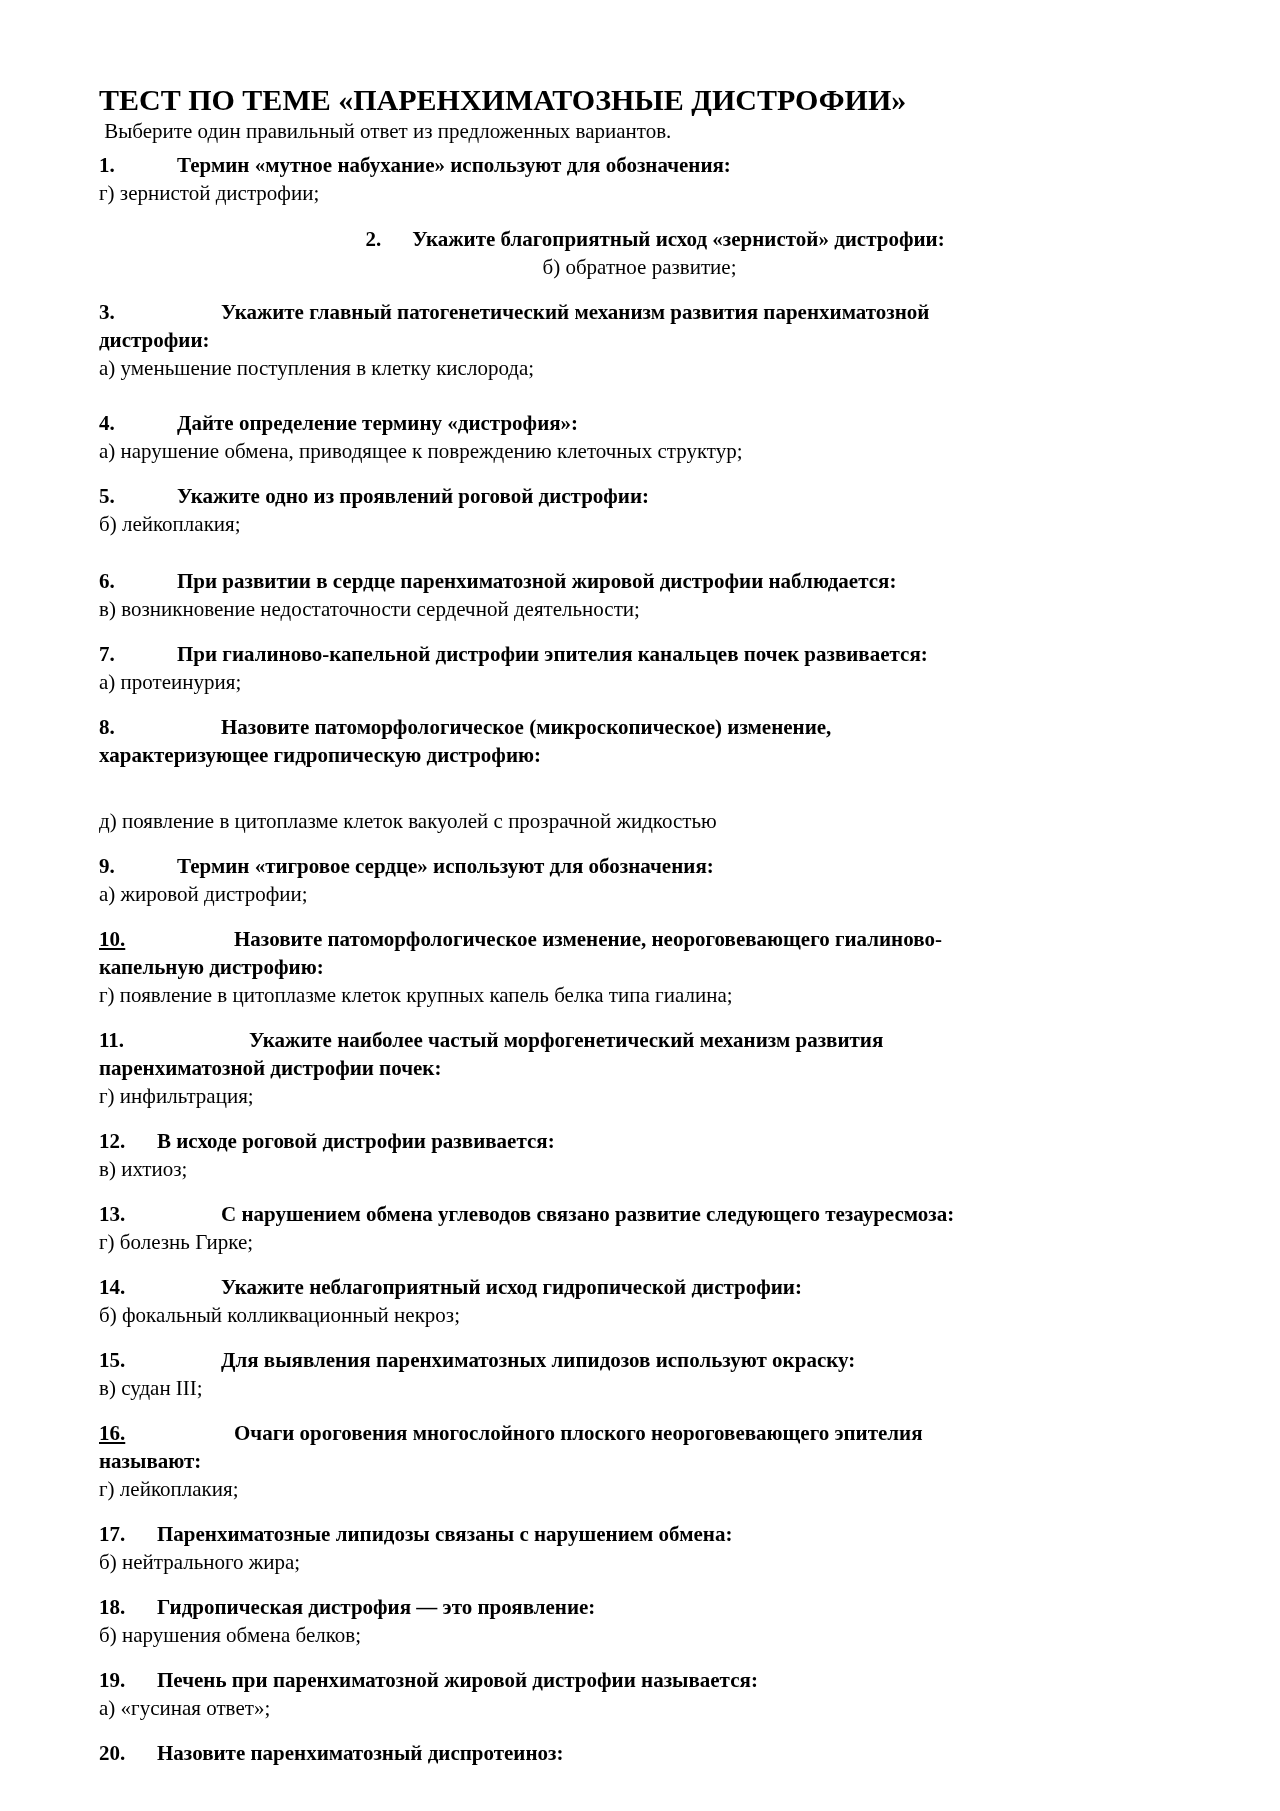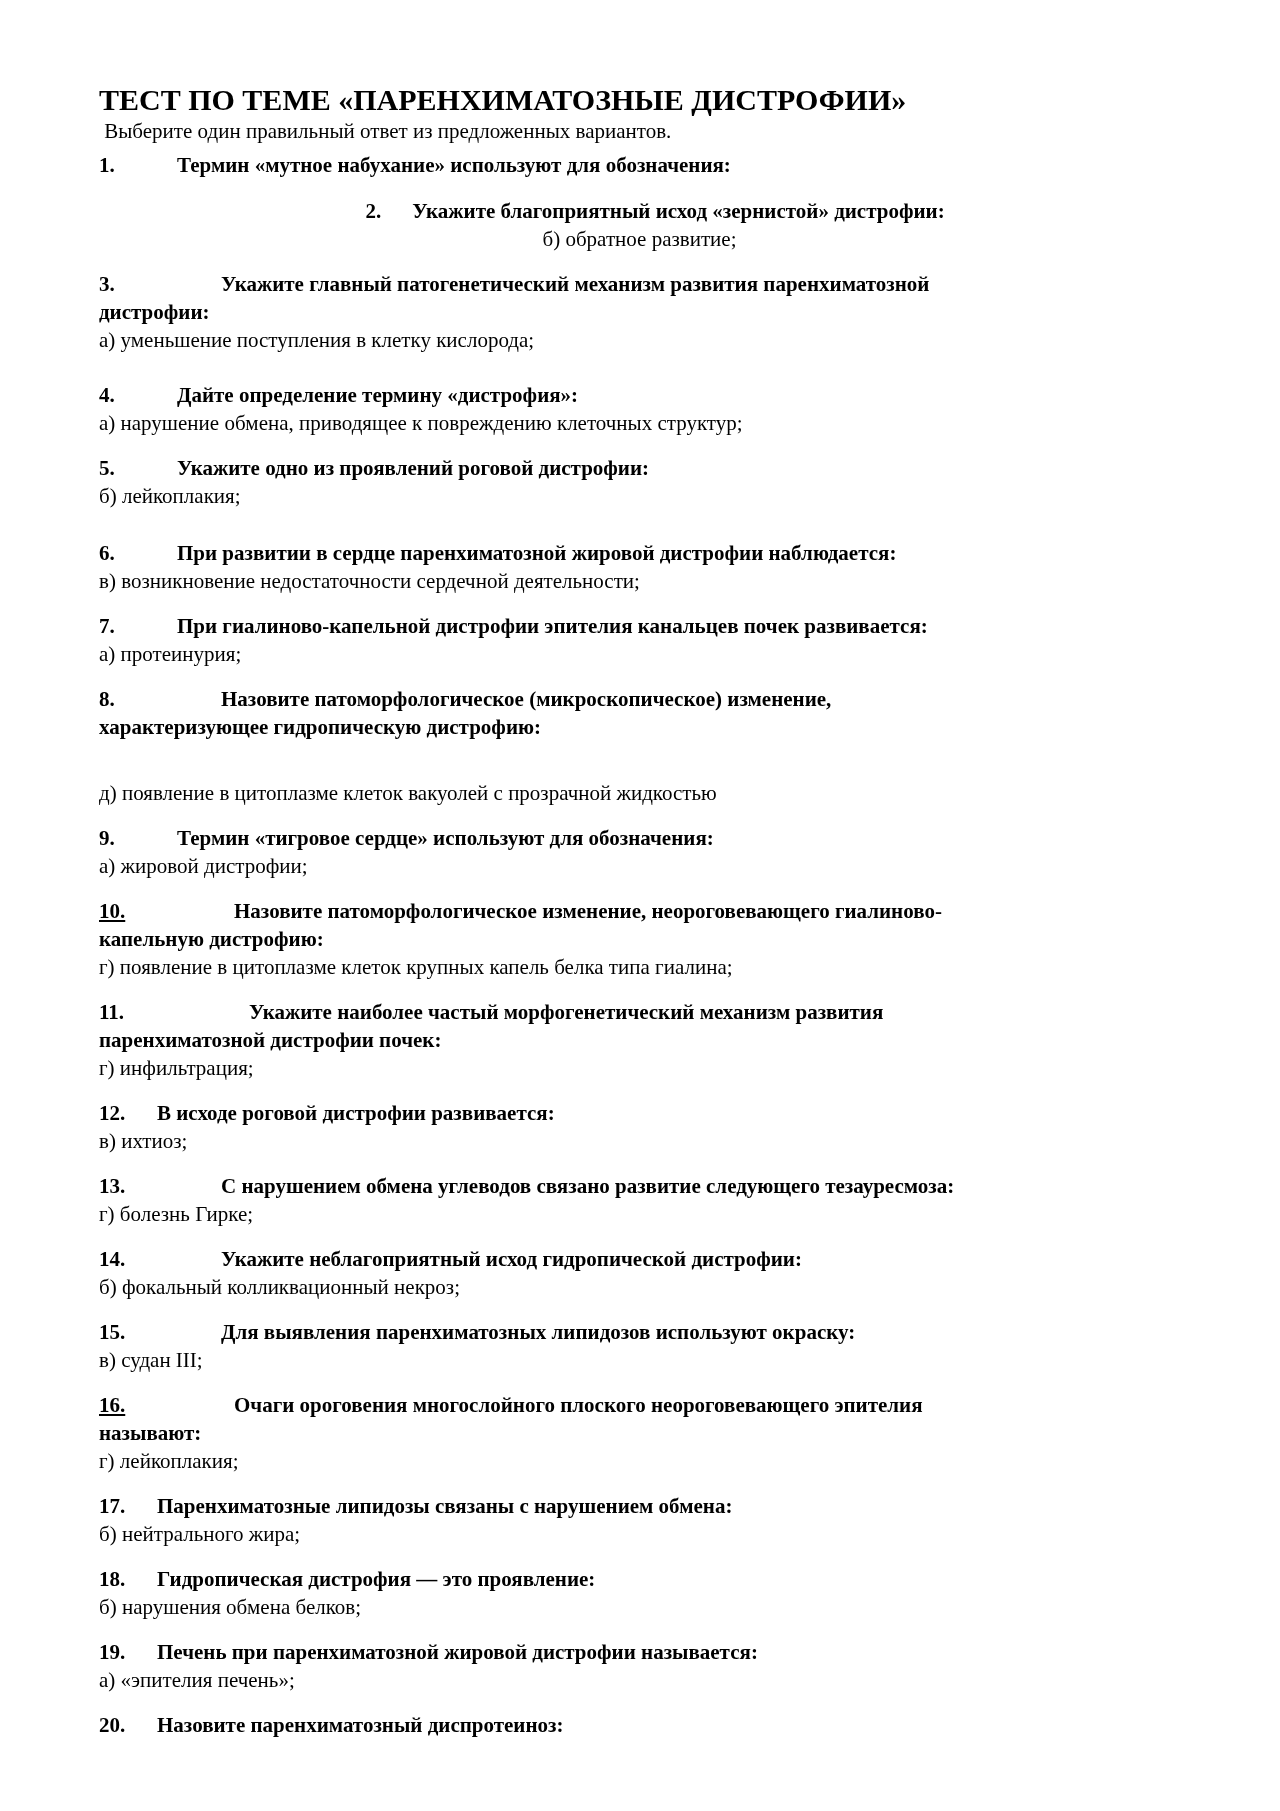--- a/index.html
+++ b/index.html
@@ -39,20 +39,21 @@
   .ansgap { margin-top: 38px; }
 </style>
 </head>
 <body>
 
 <p class="title">ТЕСТ ПО ТЕМЕ «ПАРЕНХИМАТОЗНЫЕ ДИСТРОФИИ»</p>
 <p class="subtitle"> Выберите один правильный ответ из предложенных вариантов.</p>
 
 <div class="qa">
   <p class="q"><span class="num t1">1.</span><span>Термин «мутное набухание» используют для обозначения:</span></p>
+  <p class="ans">г) зернистой дистрофии;</p>
 </div>
 
 <div class="qa sp18">
   <p class="q"><span class="num t1">2.</span><span>Укажите благоприятный исход «зернистой» дистрофии:</span></p>
   <p class="ans">б) обратное развитие;</p>
 </div>
 
 <div class="qa">
   <p class="q"><span class="num t3">3.</span><span>Укажите главный патогенетический механизм развития паренхиматозной
 дистрофии:</span></p>
@@ -133,19 +134,19 @@
   <p class="ans">б) нейтрального жира;</p>
 </div>
 
 <div class="qa">
   <p class="q"><span class="num t2">18.</span><span>Гидропическая дистрофия — это проявление:</span></p>
   <p class="ans">б) нарушения обмена белков;</p>
 </div>
 
 <div class="qa">
   <p class="q"><span class="num t2">19.</span><span>Печень при паренхиматозной жировой дистрофии называется:</span></p>
-  <p class="ans">а) «эпителия печень»;</p>
+  <p class="ans">а) «гусиная ответ»;</p>
 </div>
 
 <div class="qa">
   <p class="q"><span class="num t2">20.</span><span>Назовите паренхиматозный диспротеиноз:</span></p>
   <p class="ans"></p>
 </div>
 
 </body></html>

